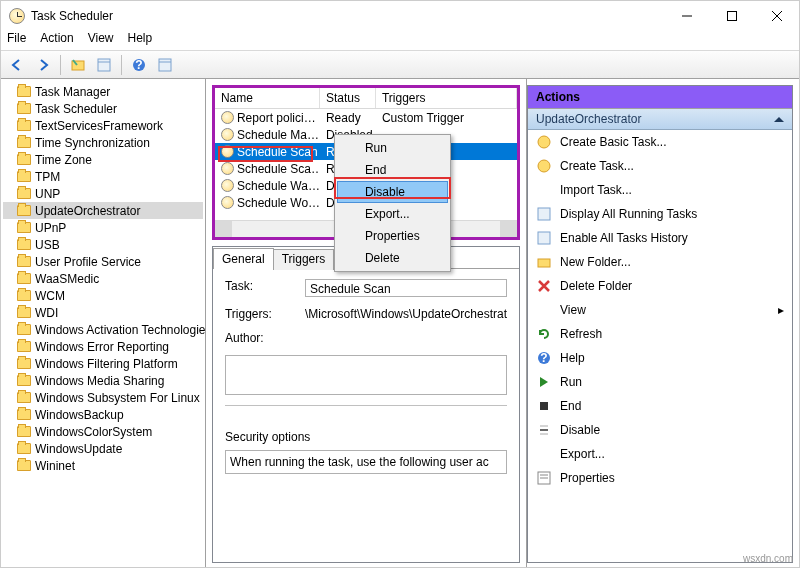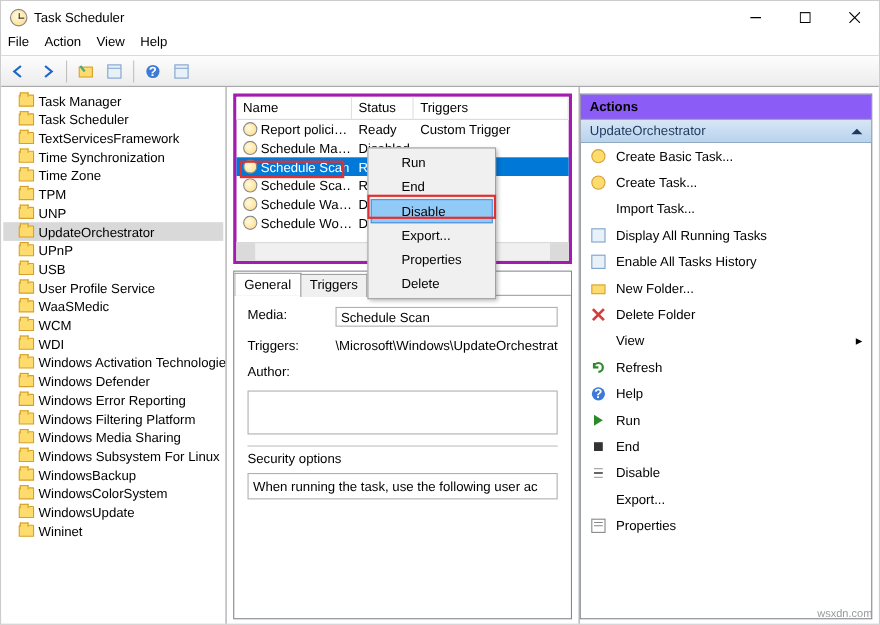--- a/index.html
+++ b/index.html
@@ -56,21 +56,21 @@
 .details { border: 1px solid #828790; margin: 0 6px 6px 6px; flex: 1; overflow: hidden; }
 .tabs { display: flex; border-bottom: 1px solid #a0a0a0; background: #fff; }
 .tab { padding: 3px 8px; border: 1px solid #a0a0a0; border-bottom: none; margin-right: -1px; background: #fff; position: relative; top: 1px; }
 .tab.active { background: #fff; }
 .tab.inactive { background: #f0f0f0; top: 2px; padding: 2px 8px; }
 .detailbody { padding: 10px 12px; }
 .drow { display: flex; margin-bottom: 10px; }
 .dlabel { width: 80px; }
 .dval { border: 1px solid #b0b0b0; padding: 2px 4px; flex: 1; height: 18px; }
 .dval.multi { height: 40px; }
-.secheader { border-top: 1px solid #c0c0c0; padding-top: 4px; }
+.secheader { border-top: 1px solid #c0c0c0; padding-top: 24px; }
 .secbox { border: 1px solid #b0b0b0; padding: 4px; margin-top: 6px; }
 
 
 .actionspane { width: 270px; display: flex; flex-direction: column; border: 1px solid #828790; margin: 6px 6px 6px 0; }
 .aheader { background: #8b5cf6; padding: 4px 8px; font-weight: bold; border-bottom: 1px solid #a0a0a0; }
 .agroup { background: linear-gradient(#d7e6f5,#b9d3ee); padding: 3px 8px; border-bottom: 1px solid #90a8c0; display: flex; justify-content: space-between; align-items: center; color: #1e395b; }
 .aitem { display: flex; align-items: center; padding: 4px 8px; gap: 8px; cursor: default; }
 .aicon { width: 16px; height: 16px; display: flex; align-items: center; justify-content: center; flex-shrink: 0; }
 .chevup { width: 0; height: 0; border-left: 5px solid transparent; border-right: 5px solid transparent; border-bottom: 5px solid #1e395b; }
 
@@ -212,24 +212,20 @@
       <div class="treeitem">
         <span class="folder-icon"></span>
         <span>WDI</span>
       </div>
       <div class="treeitem">
         <span class="folder-icon"></span>
         <span>Windows Activation Technologies</span>
       </div>
       <div class="treeitem">
         <span class="folder-icon"></span>
-        <span>Windows Defender</span>
-      </div>
-      <div class="treeitem">
-        <span class="folder-icon"></span>
         <span>Windows Error Reporting</span>
       </div>
       <div class="treeitem">
         <span class="folder-icon"></span>
         <span>Windows Filtering Platform</span>
       </div>
       <div class="treeitem">
         <span class="folder-icon"></span>
         <span>Windows Media Sharing</span>
       </div>
@@ -319,21 +315,21 @@
     <div class="redbox" style="top:67px;left:12px;width:95px;height:16px"></div>
 
     <div class="details">
       <div class="tabs">
         <div class="tab active">General</div>
         <div class="tab inactive">Triggers</div>
         <div class="tab inactive">A</div>
       </div>
       <div class="detailbody">
         <div class="drow">
-          <div class="dlabel">Media:</div>
+          <div class="dlabel">Task:</div>
           <div class="dval">Schedule Scan</div>
         </div>
         <div class="drow">
           <div class="dlabel">Triggers:</div>
           <div style="flex:1">\Microsoft\Windows\UpdateOrchestrat</div>
         </div>
         <div class="drow">
           <div class="dlabel">Author:</div>
         </div>
         <div class="drow">

